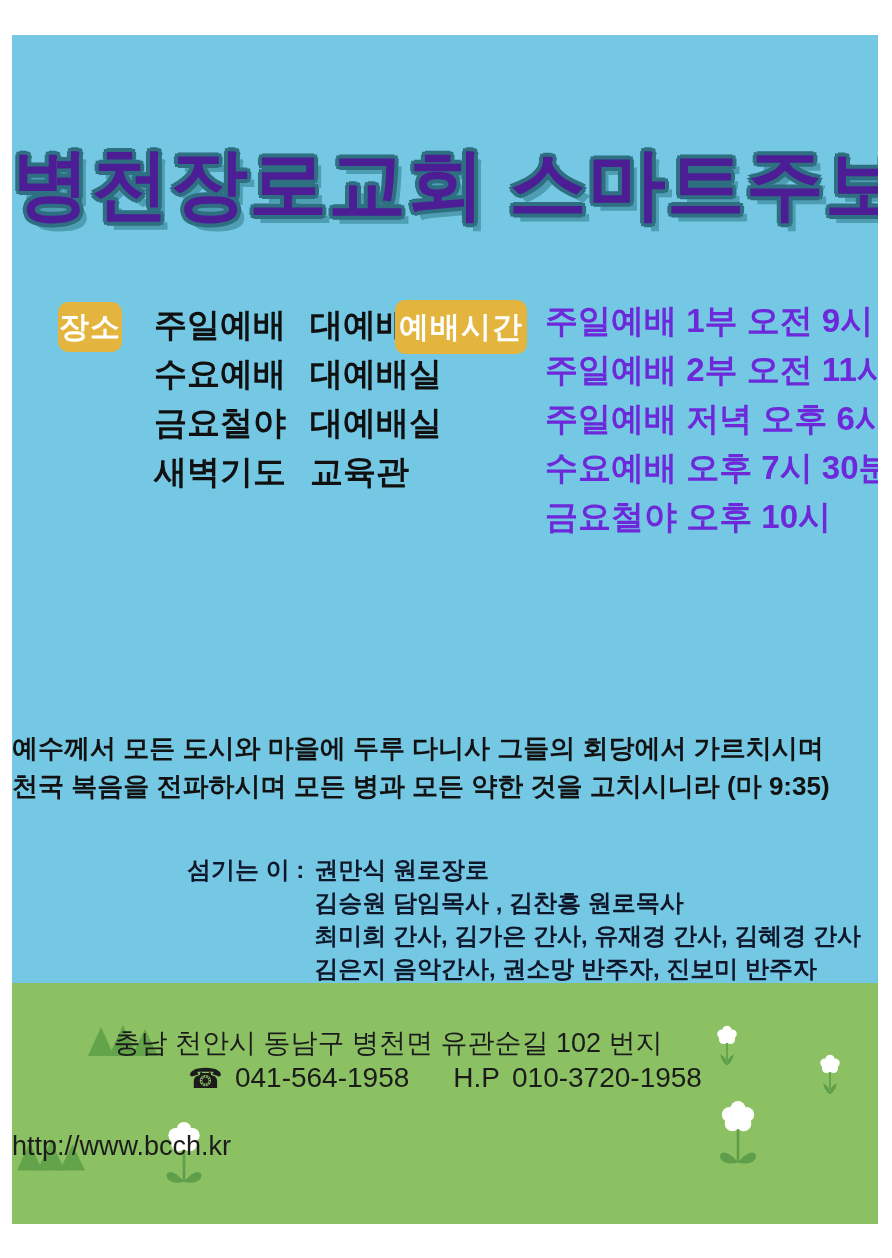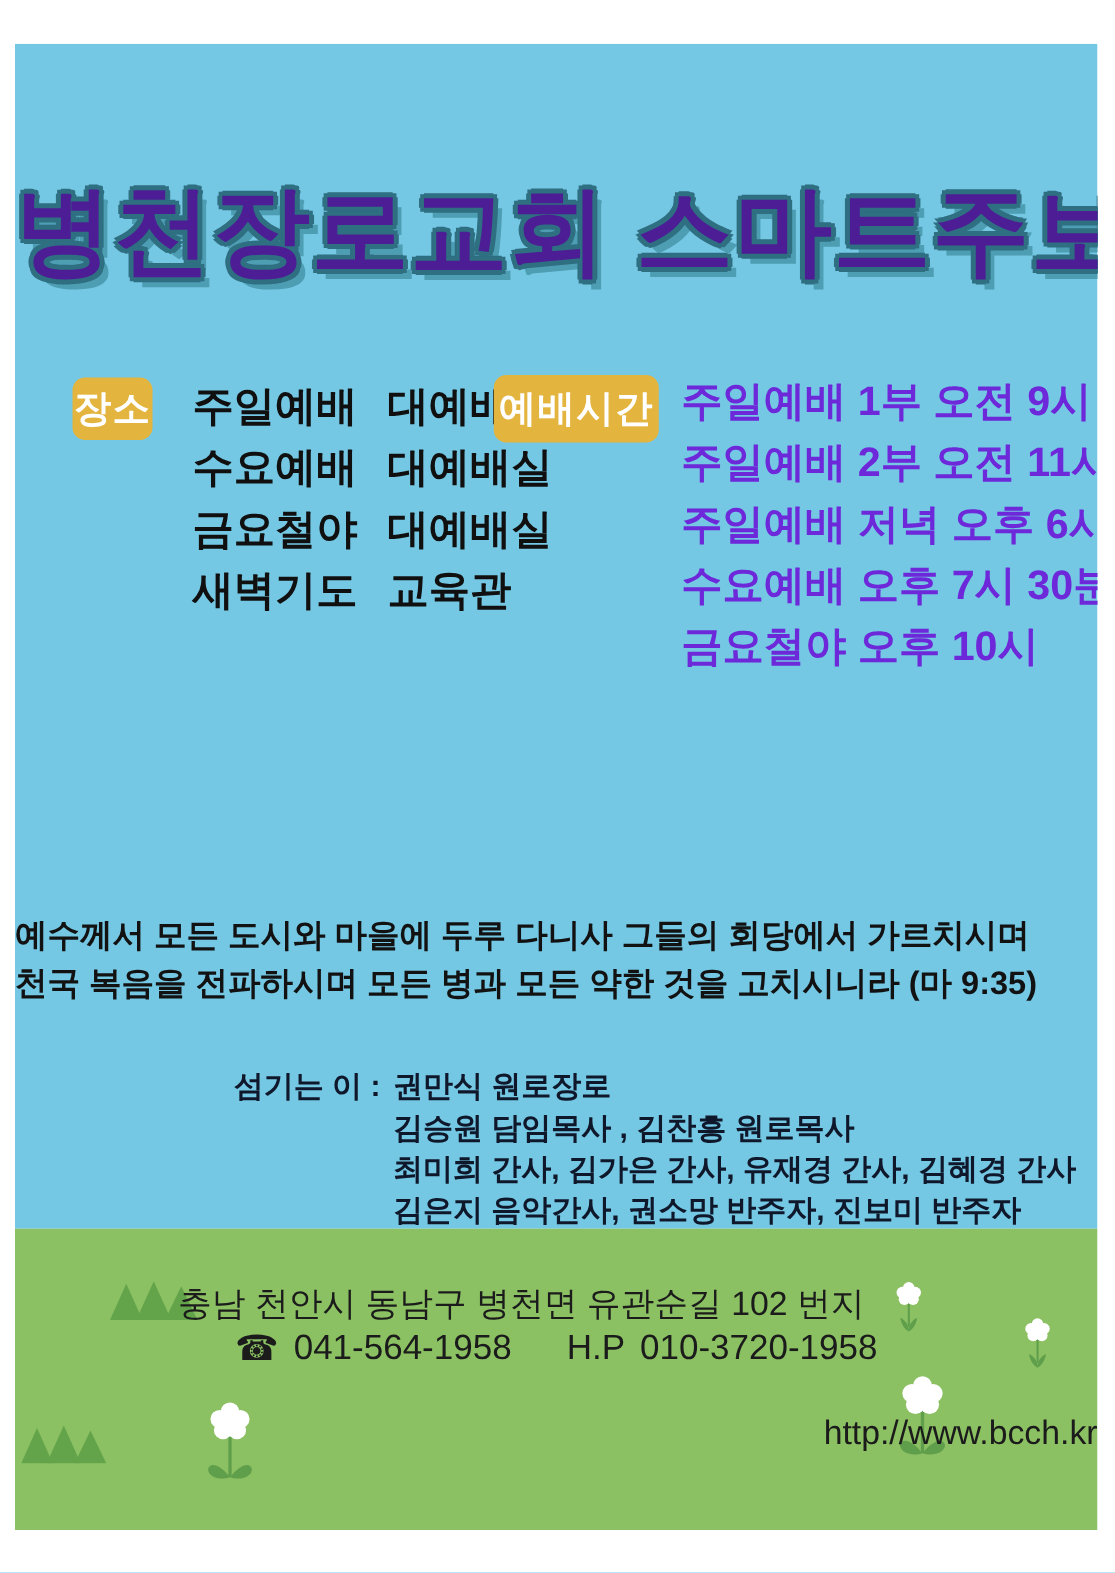--- a/index.html
+++ b/index.html
@@ -48,25 +48,25 @@
     left:0;top:694px;width:726px;text-align:center;
     font-size:26px;font-weight:600;color:#121212;line-height:38px;white-space:nowrap;
   }
   .servants{
     left:175px;top:818px;display:flex;align-items:flex-start;
     font-size:24px;font-weight:bold;color:#0f172a;line-height:33px;white-space:nowrap;
   }
   .servants .label{margin-right:10px;}
 
   .footer-address{left:0;top:42px;width:752px;text-align:center;
-    font-size:27px;font-weight:500;color:#1b1b1b;white-space:nowrap;padding-left:29px;}
+    font-size:27px;font-weight:500;color:#1b1b1b;white-space:nowrap;}
   .footer-contact{left:0;top:79px;width:866px;display:flex;justify-content:center;gap:44px;
     font-size:28px;font-weight:500;color:#1b1b1b;white-space:nowrap;}
   .footer-contact .pair{display:flex;gap:12px;}
-  .footer-url{left:0;top:148px;width:866px;text-align:right;
+  .footer-url{left:0;top:148px;width:866px;text-align:left;
     font-size:27px;font-weight:500;color:#1b1b1b;}
 
   .deco{position:absolute;}
 </style>
 </head>
 <body>
 
 <div class="poster">
 
   <div class="sky">

